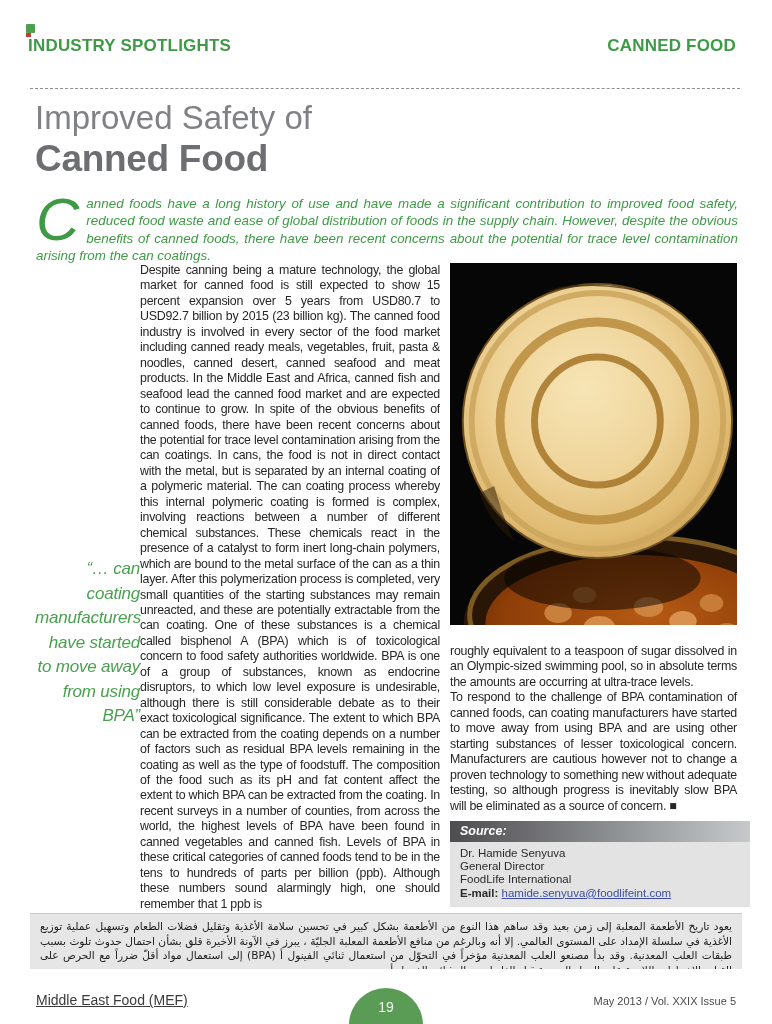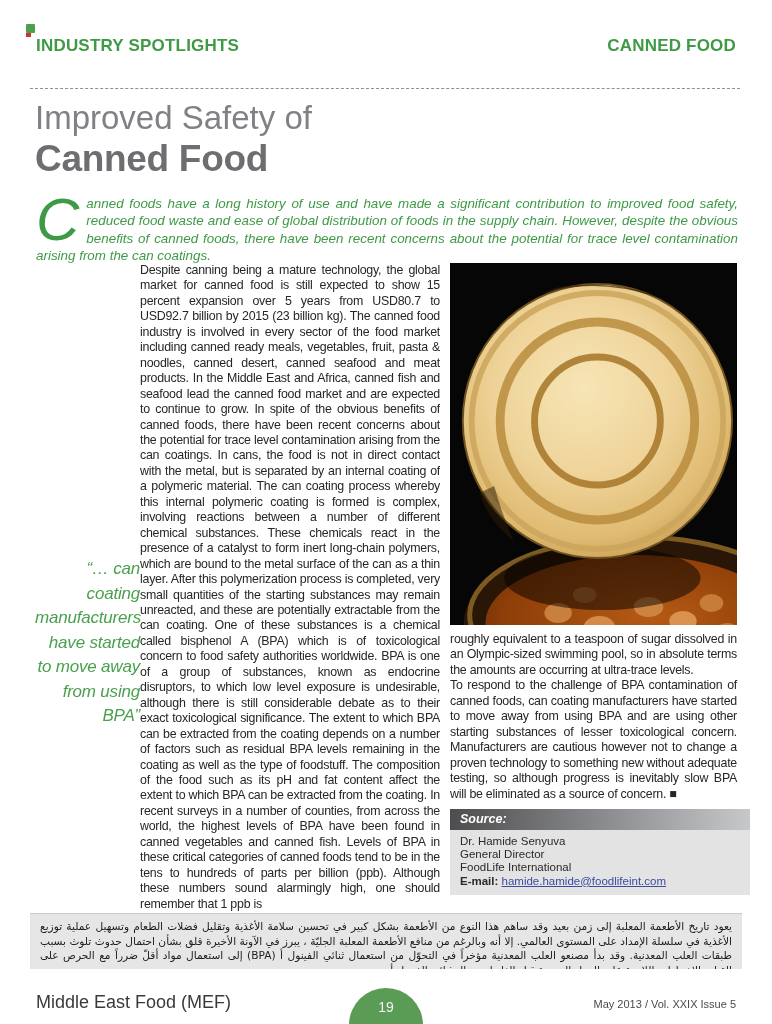--- a/index.html
+++ b/index.html
@@ -6,21 +6,21 @@
   .page{
     position:relative;width:772px;height:1024px;background:#ffffff;
     font-family:"Liberation Sans",sans-serif;overflow:hidden;
     -webkit-font-smoothing:antialiased;
   }
   
   .corner-green{position:absolute;left:26px;top:24px;width:9px;height:9px;background:#4ea04e;border-radius:1px;}
   .corner-red{position:absolute;left:26px;top:33px;width:5px;height:4px;background:#c23b2e;}
 
   
-  .hdr{position:absolute;left:36px;right:36px;top:36px;display:flex;justify-content:space-between;align-items:baseline;}
+  .hdr{position:absolute;left:28px;right:36px;top:36px;display:flex;justify-content:space-between;align-items:baseline;}
   .hdr .lbl{font-size:17px;font-weight:bold;color:#3f9a46;letter-spacing:.2px;}
   .rule-dashed{position:absolute;left:30px;right:32px;top:88px;border-top:1px dashed #8f8f8f;height:0;}
 
   
   .title{position:absolute;left:35px;top:98px;}
   .title .t1{font-size:33px;font-weight:400;color:#808184;line-height:40px;}
   .title .t2{font-size:37px;font-weight:700;color:#6d6e71;line-height:42px;letter-spacing:-.3px;}
 
   
   .intro{position:absolute;left:36px;right:34px;top:195px;color:#3f9a46;font-style:italic;
@@ -35,21 +35,21 @@
   .body-col{width:300px;flex:0 0 300px;overflow:hidden;height:650px;}
   .right-col{width:287px;flex:0 0 287px;margin-left:10px;display:flex;flex-direction:column;}
   .bodytext{font-size:12.4px;line-height:15.45px;letter-spacing:-.25px;color:#262626;
             text-align:justify;margin:0;}
   .bodytext + .bodytext{margin-top:0;}
 
   
   .photo{width:287px;height:362px;flex:0 0 362px;background:#000;}
   .photo svg{display:block;width:100%;height:100%;}
 
-  .right-col .bodytext{margin-top:7px;}
+  .right-col .bodytext{margin-top:19px;}
   .right-col .p2{margin-top:0;}
 
   
   .source-box{margin-top:7px;width:300px;}
   .source-hdr{background:linear-gradient(90deg,#4d4d4f 0%,#8f9093 55%,#c7c8ca 100%);
               color:#fff;font-weight:bold;font-style:italic;font-size:12.5px;
               padding:3px 10px 4px 10px;}
   .source-body{background:#e3e3e4;padding:5px 10px 7px 10px;
                font-size:11.5px;line-height:13.2px;color:#2a2a2a;}
   .source-body .ln{display:block;}
@@ -59,21 +59,21 @@
   
   .arabic{position:absolute;left:30px;right:30px;top:913px;height:56px;overflow:hidden;
           background:#e6e6e6;border-top:1px solid #c9c9c9;box-sizing:border-box;
           padding:5px 10px 4px 10px;}
   .arabic p{margin:0;direction:rtl;text-align:justify;color:#1c1c1c;
             font-family:"DejaVu Sans",sans-serif;font-size:10.6px;line-height:14.6px;}
 
   
   .footer{position:absolute;left:36px;right:36px;top:992px;display:flex;
           justify-content:space-between;align-items:baseline;}
-  .footer .fl{font-size:18px;color:#3a3a3a;}
+  .footer .fl{font-size:14px;color:#3a3a3a;text-decoration:underline;}
   .footer .fr{font-size:11px;color:#4a4a4a;}
   .page-circle{position:absolute;left:349px;top:988px;width:74px;height:74px;border-radius:50%;
                background:#5a9c55;color:#f2f2f2;text-align:center;font-size:14px;}
   .page-circle span{display:inline-block;margin-top:11px;}
 </style>
 </head>
 <body>
 
 <div class="page">
 
@@ -155,21 +155,21 @@
 
       <p class="bodytext p1">roughly equivalent to a teaspoon of sugar dissolved in an Olympic-sized swimming pool, so in absolute terms the amounts are occurring at ultra-trace levels.</p>
       <p class="bodytext p2">To respond to the challenge of BPA contamination of canned foods, can coating manufacturers have started to move away from using BPA and are using other starting substances of lesser toxicological concern. Manufacturers are cautious however not to change a proven technology to something new without adequate testing, so although progress is inevitably slow BPA will be eliminated as a source of concern. ■</p>
 
       <div class="source-box">
         <div class="source-hdr">Source:</div>
         <div class="source-body">
           <span class="ln">Dr. Hamide Senyuva</span>
           <span class="ln">General Director</span>
           <span class="ln">FoodLife International</span>
-          <span class="ln"><span class="lab">E-mail:</span> <a href="#">hamide.hamide@foodlifeint.com</a></span>
+          <span class="ln"><span class="lab">E-mail:</span> <a href="#">hamide.senyuva@foodlifeint.com</a></span>
         </div>
       </div>
 
     </div>
   </div>
 
   <div class="arabic">
     <p>يعود تاريخ الأطعمة المعلبة إلى زمن بعيد وقد ساهم هذا النوع من الأطعمة بشكل كبير في تحسين سلامة الأغذية وتقليل فضلات الطعام وتسهيل عملية توزيع الأغذية في سلسلة الإمداد على المستوى العالمي. إلا أنه وبالرغم من منافع الأطعمة المعلبة الجليّة ، يبرز في الآونة الأخيرة قلق بشأن احتمال حدوث تلوث بسبب طبقات العلب المعدنية. وقد بدأ مصنعو العلب المعدنية مؤخراً في التحوّل من استعمال ثنائي الفينول أ (BPA) إلى استعمال مواد أقلّ ضرراً مع الحرص على القيام بالاختبارات اللازمة على المواد الجديدة قبل إلغاء استعمال ثنائي الفينول أ.</p>
   </div>
 

